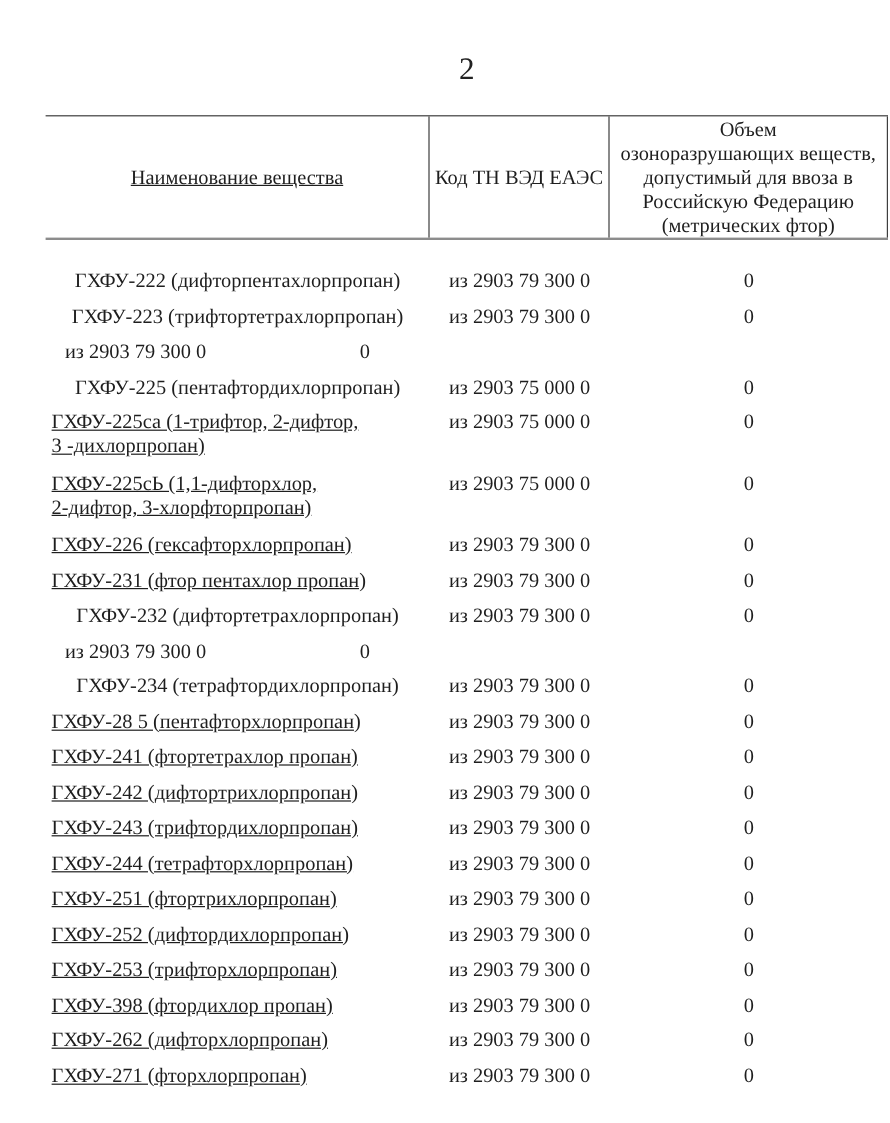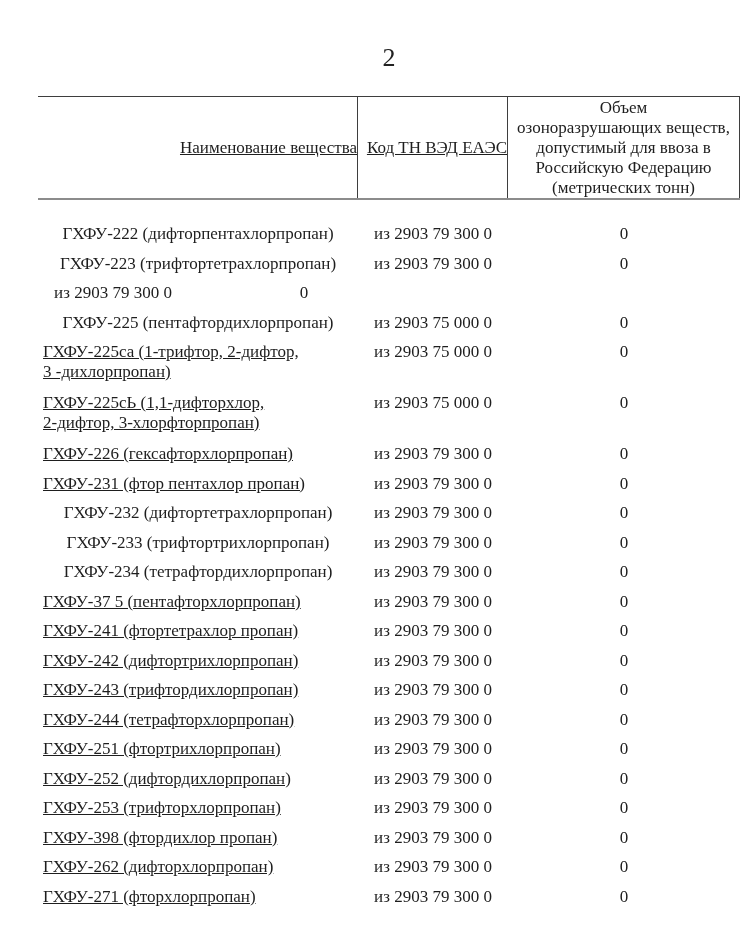--- a/index.html
+++ b/index.html
@@ -36,26 +36,26 @@
     width: 702px;
     height: 104px;
     border-top: 1.5px solid #3e3e3e;
     border-bottom: 2.5px solid #8c8c8c;
     font-size: 17px;
     line-height: 20px;
   }
   .th {
     display: flex;
     align-items: center;
-    justify-content: flex-end;
+    justify-content: center;
     text-align: center;
     border-right: 1.4px solid #3e3e3e;
   }
   .th-name   { width: 320px; text-decoration: underline; }
-  .th-code   { width: 150px; text-decoration: underline; }
+  .th-code   { width: 150px; }
   .th-volume { width: 232px; flex-direction: column; }
   .th-volume div { white-space: nowrap; }
   .tbody {
     padding-top: 24px;
     font-size: 17px;
     line-height: 20px;
   }
   .row {
     display: flex;
     width: 702px;
@@ -88,21 +88,21 @@
   <div class="doc-table">
 
     <div class="thead">
       <div class="th th-name">Наименование вещества</div>
       <div class="th th-code">Код ТН ВЭД ЕАЭС</div>
       <div class="th th-volume">
           <div>Объем</div>
           <div>озоноразрушающих веществ,</div>
           <div>допустимый для ввоза в</div>
           <div>Российскую Федерацию</div>
-          <div>(метрических тонн)</div>
+          <div>(метрических фтор)</div>
         </div>
     </div>
 
     <div class="tbody">
   <div class="row align-center">
     <div class="cell c-name">ГХФУ-222 (дифторпентахлорпропан)</div>
     <div class="cell c-code">из 2903 79 300 0</div>
     <div class="cell c-vol">0</div>
   </div>
 
@@ -149,33 +149,32 @@
     <div class="cell c-vol">0</div>
   </div>
 
   <div class="row align-center">
     <div class="cell c-name">ГХФУ-232 (дифтортетрахлорпропан)</div>
     <div class="cell c-code">из 2903 79 300 0</div>
     <div class="cell c-vol">0</div>
   </div>
 
   <div class="row align-center">
-    <div class="cell c-name">ГХФУ-233 (трифтортрихлорпропан)</div>
     <div class="cell c-code">из 2903 79 300 0</div>
     <div class="cell c-vol">0</div>
   </div>
 
   <div class="row align-center">
     <div class="cell c-name">ГХФУ-234 (тетрафтордихлорпропан)</div>
     <div class="cell c-code">из 2903 79 300 0</div>
     <div class="cell c-vol">0</div>
   </div>
 
   <div class="row align-left">
-    <div class="cell c-name">ГХФУ-37 5 (пентафторхлорпропан)</div>
+    <div class="cell c-name">ГХФУ-28 5 (пентафторхлорпропан)</div>
     <div class="cell c-code">из 2903 79 300 0</div>
     <div class="cell c-vol">0</div>
   </div>
 
   <div class="row align-left">
     <div class="cell c-name">ГХФУ-241 (фтортетрахлор пропан)</div>
     <div class="cell c-code">из 2903 79 300 0</div>
     <div class="cell c-vol">0</div>
   </div>
 

